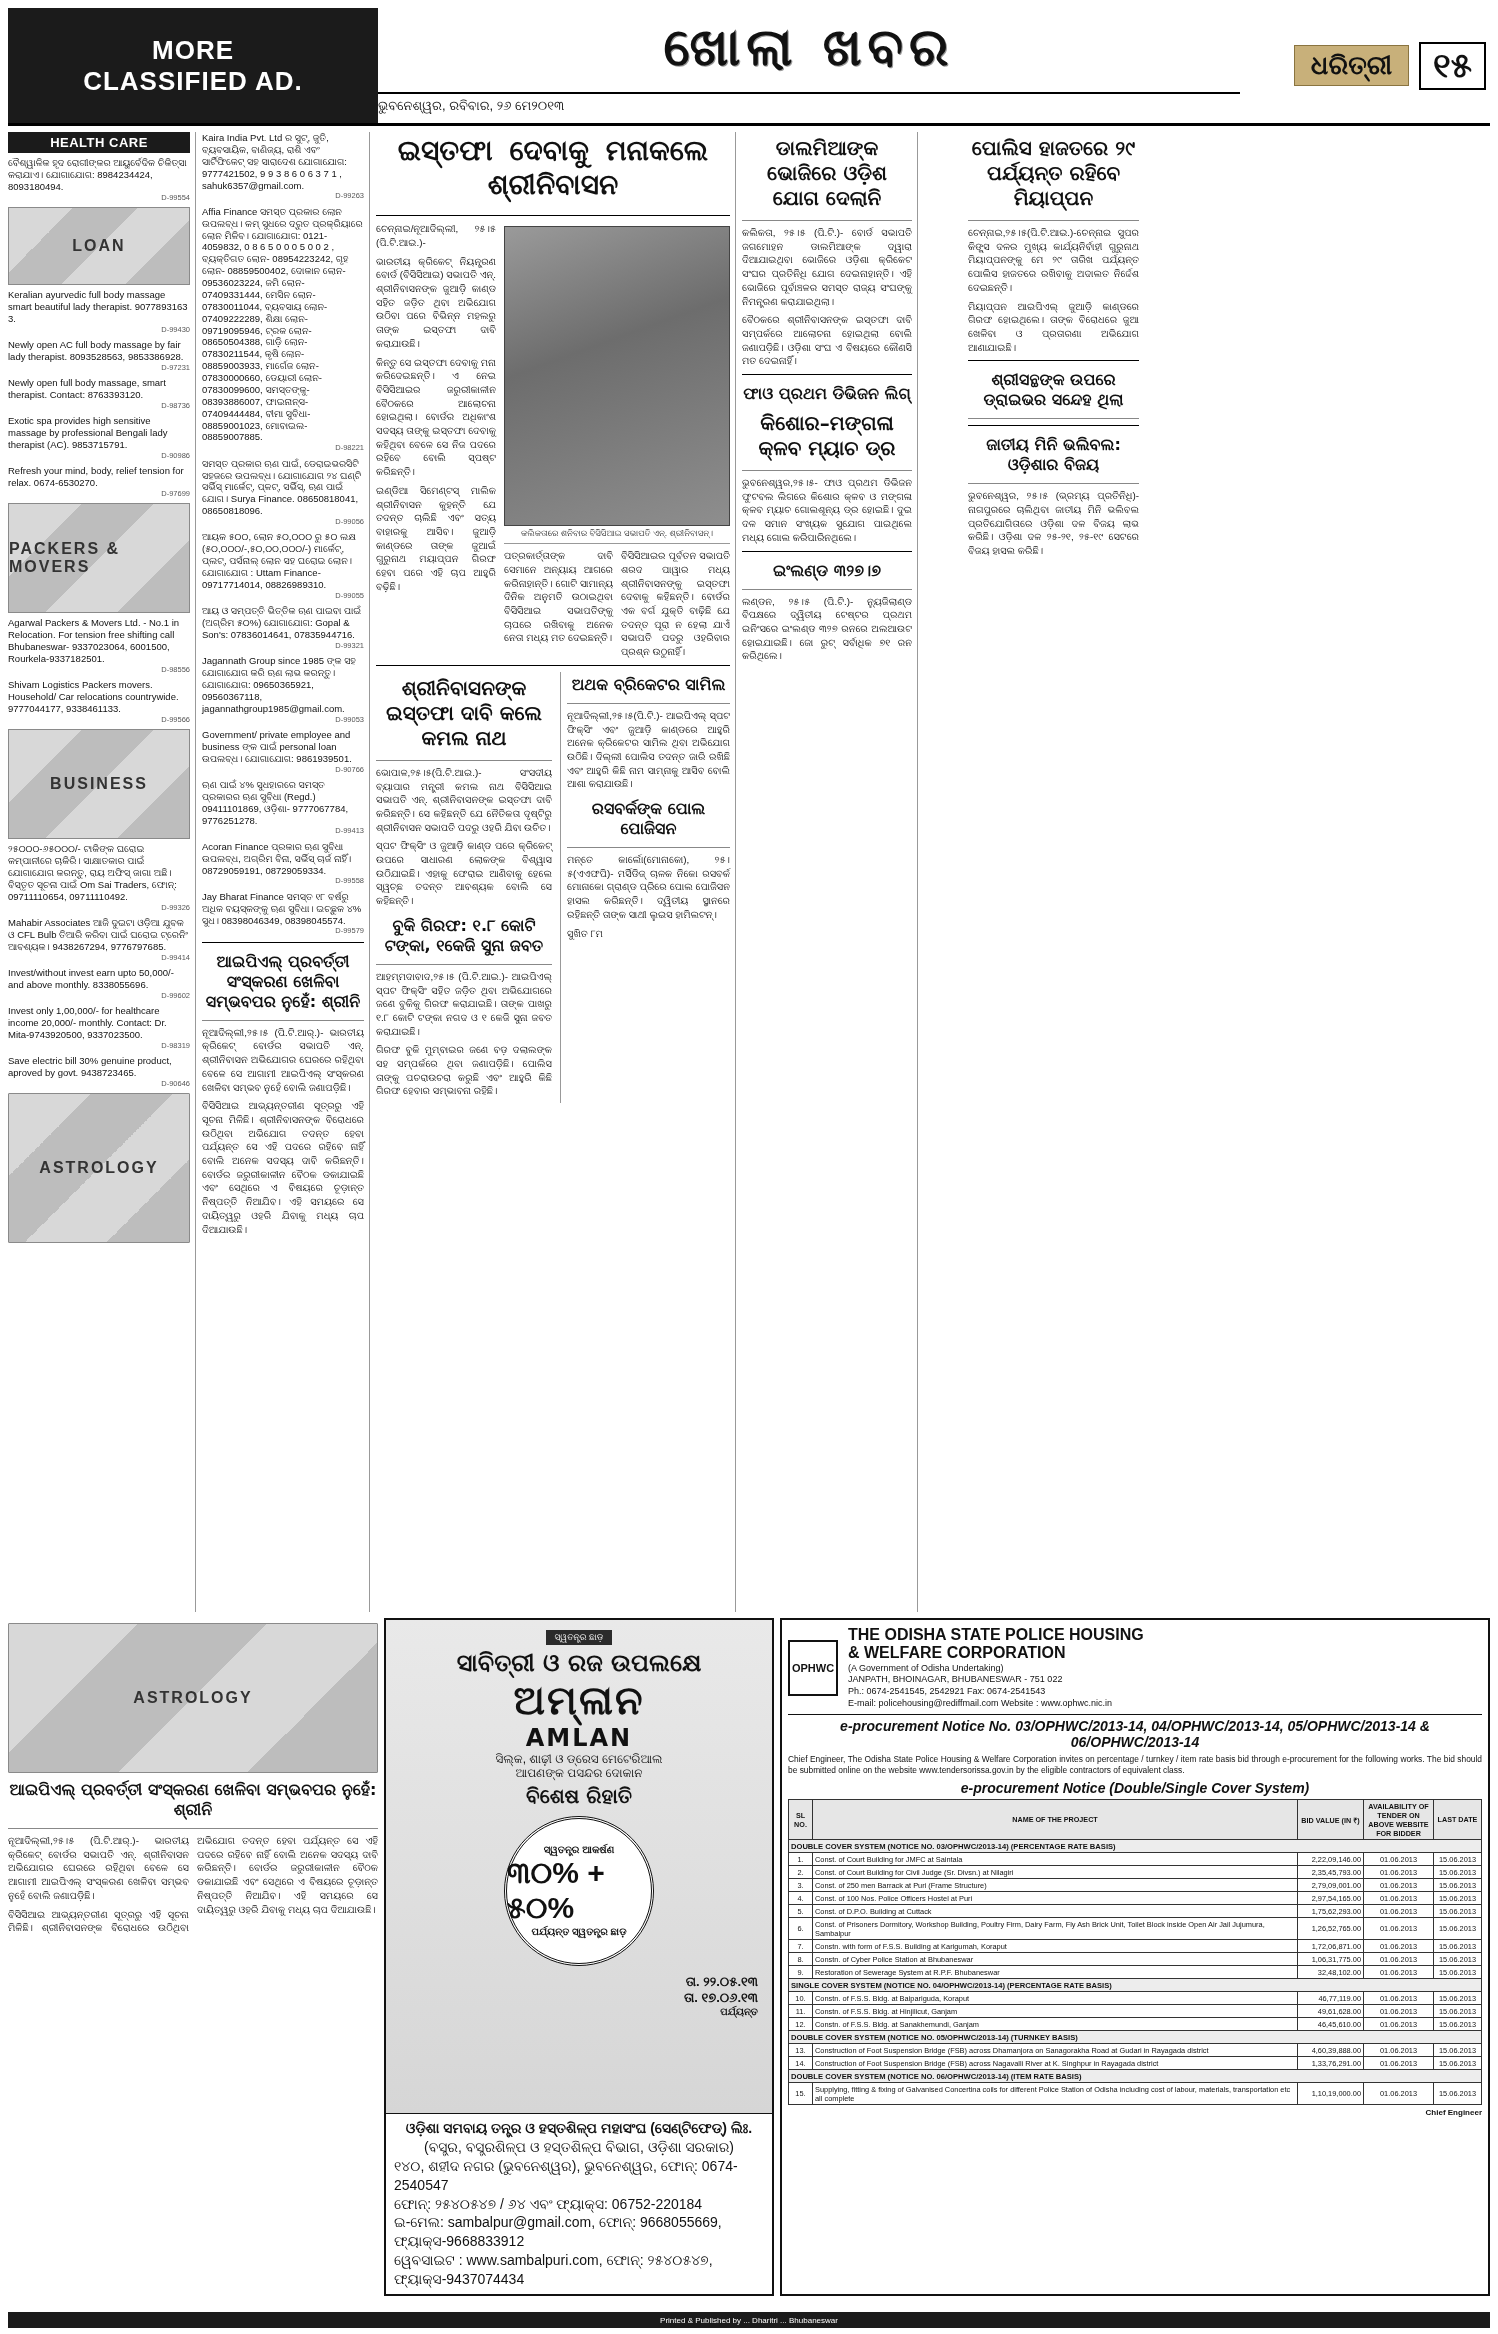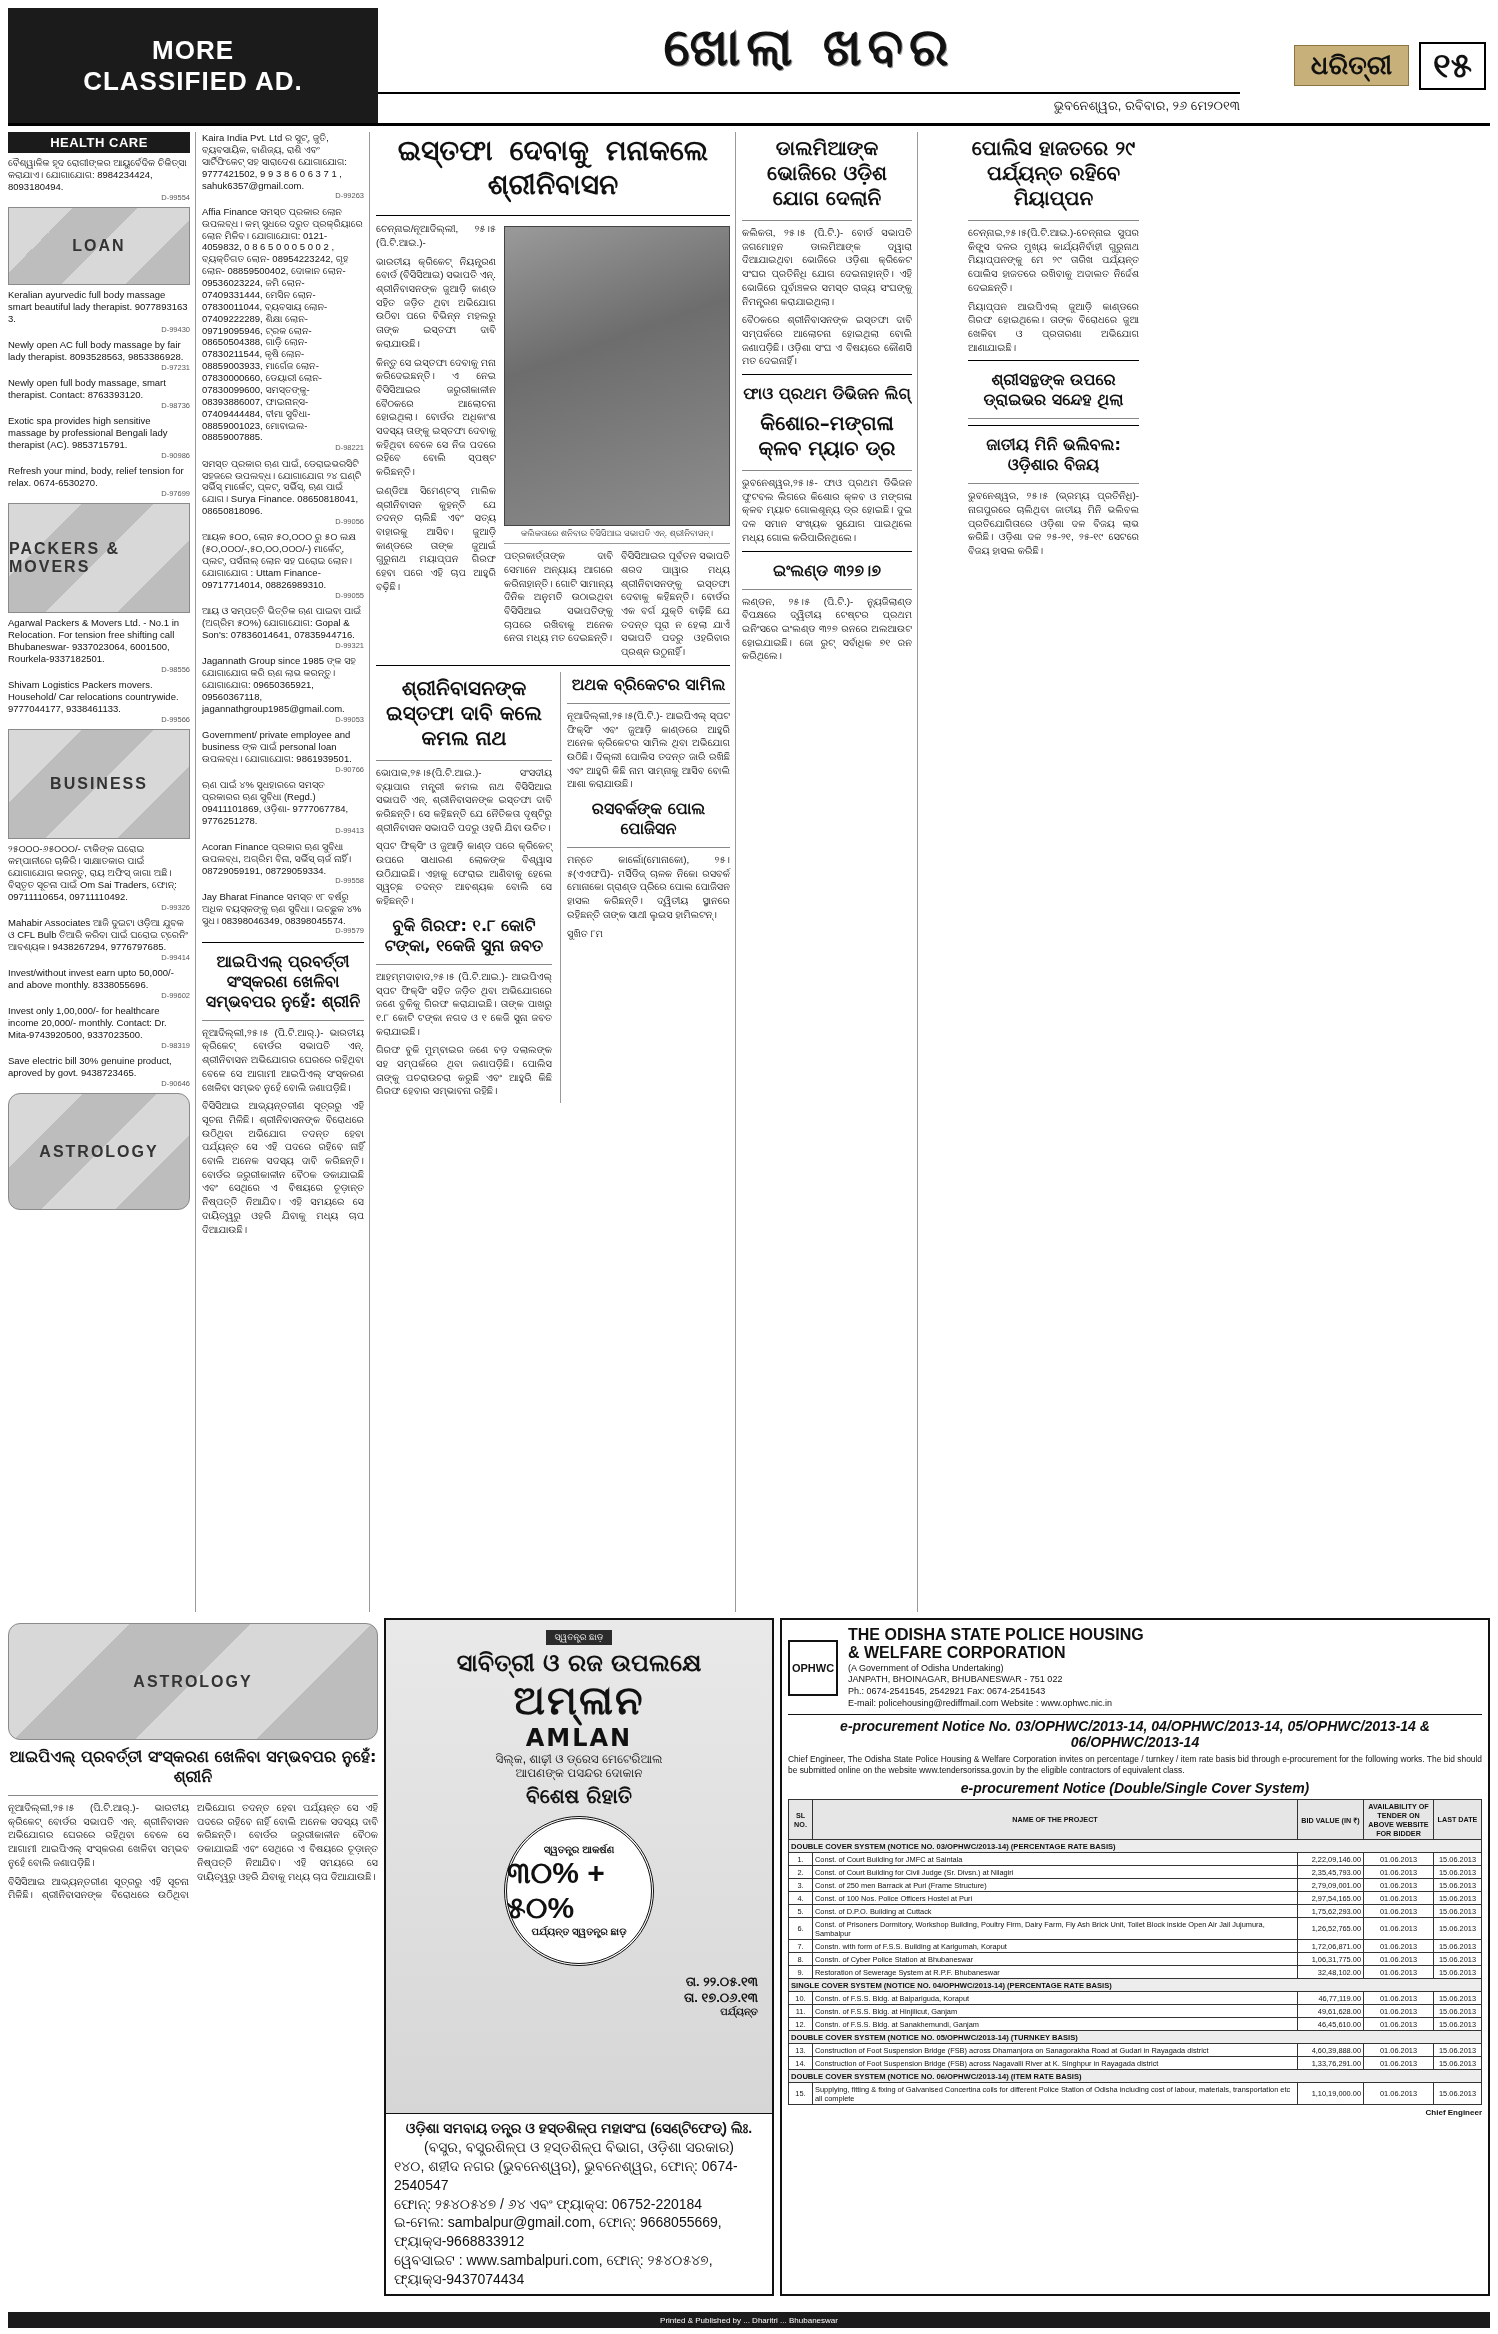--- a/index.html
+++ b/index.html
@@ -17,21 +17,21 @@
   
   .masthead { display:flex; align-items:stretch; height:118px; border-bottom:3px solid #000; }
   .mh-left { width:370px; background:#1b1b1b; color:#fff; display:flex; flex-direction:column;
              align-items:center; justify-content:center; text-align:center; }
   .mh-left .l1 { font-size:26px; font-weight:bold; letter-spacing:1px; }
   .mh-left .l2 { font-size:26px; font-weight:bold; letter-spacing:1px; }
   .mh-mid { flex:1; display:flex; flex-direction:column; justify-content:center; align-items:center; }
   .mh-title { font-size:52px; font-weight:bold; letter-spacing:6px; color:#111;
               font-family:"DejaVu Sans", sans-serif; text-shadow:1px 1px 0 #999; }
   .mh-sub { width:100%; border-top:2px solid #000; margin-top:14px; padding-top:4px;
-            display:flex; justify-content:flex-end; font-size:13px; }
+            display:flex; justify-content:flex-start; font-size:13px; }
   .mh-right { width:250px; display:flex; align-items:center; justify-content:flex-end; gap:10px; padding-right:4px;}
   .mh-badge { background:#c8b07a; border:1px solid #8a7440; padding:4px 16px; font-size:26px; font-weight:bold; }
   .mh-page { font-size:34px; font-weight:bold; border:2px solid #000; padding:2px 12px; }
 
   
   .body-wrap { display:flex; gap:6px; margin-top:6px; height:1480px; }
   .col { border-right:1px solid #999; padding-right:5px; }
   .col:last-child { border-right:none;margin-left:44px; }
 
   .c1 { width:188px; }
@@ -41,21 +41,21 @@
 
   .sec-head { background:#1b1b1b; color:#fff; font-size:13px; font-weight:bold;
               text-align:center; padding:3px 0; margin-bottom:4px; letter-spacing:.5px;}
   .ad { font-size:9.5px; line-height:1.25; margin-bottom:5px; color:#111; }
   .ad .code { font-size:7.5px; color:#555; text-align:right; display:block; }
   .thumb { width:100%; height:78px; background:#c9c9c9; border:1px solid #8a8a8a;
            margin:4px 0; display:flex; align-items:center; justify-content:center;
            font-size:16px; font-weight:bold; color:#333; letter-spacing:2px;
            background-image:linear-gradient(135deg,#d8d8d8 25%,#bdbdbd 25%,#bdbdbd 50%,#d8d8d8 50%,#d8d8d8 75%,#bdbdbd 75%); }
   .thumb.tall { height:110px; }
-  .thumb.astro { height:117px; border-radius:12px;text-align:right; }
+  .thumb.astro { height:150px; border-radius:1px;text-align:right; }
 
   .headline-main { font-size:28px; font-weight:bold; line-height:1.2; text-align:center;
                    font-family:Liberation Mono, monospace; padding:4px 0 6px; }
   .headline-2 { font-size:20px; font-weight:bold; line-height:1.25; text-align:center;
                 font-family:"DejaVu Sans", sans-serif; padding:4px 0; }
   .headline-3 { font-size:16px; font-weight:bold; line-height:1.25; text-align:center;
                 font-family:"DejaVu Sans", sans-serif; padding:3px 0; }
   .rule { border-top:1px solid #000; margin:6px 0; }
   .rule-thin { border-top:1px solid #888; margin:5px 0; }
 

